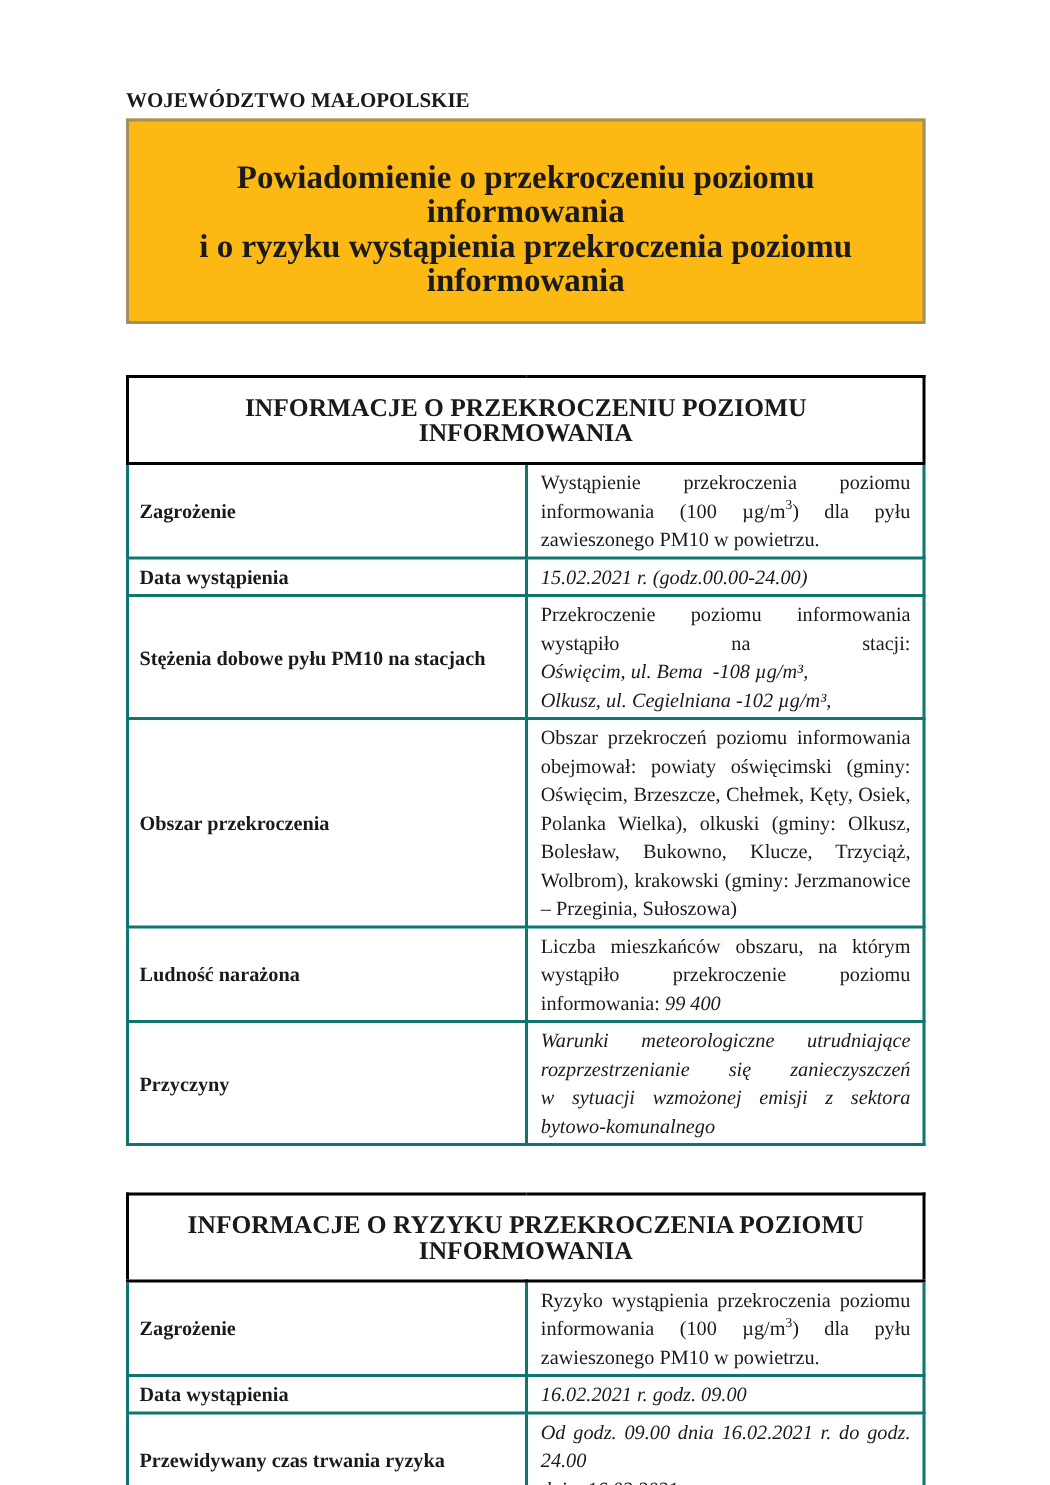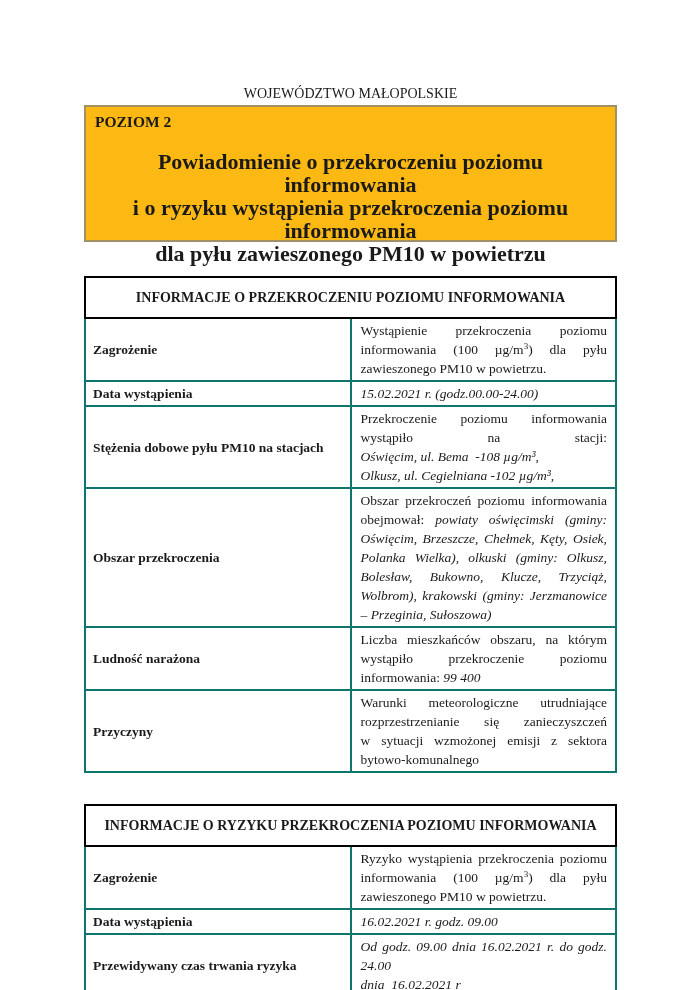--- a/index.html
+++ b/index.html
@@ -16,23 +16,22 @@
     background: #ffffff;
     overflow: hidden;
   }
   .doc {
     position: absolute;
     left: 84px;
     top: 0;
     width: 533px;
   }
   .region-title {
-    margin-top: 86px;
-    text-align: center;
-    font-weight: 400;
+    margin-top: 60px;
+    font-weight: 700;
     font-size: 14px;
     line-height: 16px;
   }
   .alert-box {
     margin-top: 3px;
     box-sizing: border-box;
     height: 137px;
     border: 2px solid #a28f63;
     padding: 6px 9px;
   }
@@ -53,21 +52,21 @@
     border-collapse: collapse;
     border: 2px solid #000;
     table-layout: fixed;
   }
   .table-exceedance { margin-top: 34px; }
   .table-risk { margin-top: 31px; }
   th.table-title {
     border: 1px solid #000;
     border-bottom: 2px solid #000;
     font-weight: 700;
-    font-size: 14px;
+    font-size: 17px;
     line-height: 17px;
     text-align: center;
     padding: 11px 4px;
   }
   td {
     border: 2px solid #0f766e;
     font-size: 13.5px;
     line-height: 19px;
     vertical-align: middle;
   }
@@ -92,25 +91,23 @@
 </style>
 </head>
 <body>
 
 <div class="page">
   <div class="doc">
 
     <div class="region-title">WOJEWÓDZTWO MAŁOPOLSKIE</div>
 
     <div class="alert-box" style="background-color: rgb(252, 184, 19); border-color: rgb(162, 143, 99);">
-      <div class="alert-level">POZIOM 2</div>
       <div class="alert-message">
         <div>Powiadomienie o przekroczeniu poziomu informowania</div>
         <div>i o ryzyku wystąpienia przekroczenia poziomu informowania</div>
-        <div>dla pyłu zawieszonego PM10 w powietrzu</div>
       </div>
     </div>
 
     <table class="info table-exceedance">
       <tbody>
           <tr>
         <th colspan="2" class="table-title">INFORMACJE O PRZEKROCZENIU POZIOMU INFORMOWANIA</th>
       </tr>
       <tr>
         <td class="label-cell">Zagrożenie</td>
@@ -123,29 +120,29 @@
       <tr>
         <td class="label-cell">Stężenia dobowe pyłu PM10 na stacjach</td>
         <td class="value-cell">
               <span class="stretch-line">Przekroczenie poziomu informowania wystąpiło na stacji:</span>
               <span class="block-line" style="font-style: italic;">Oświęcim, ul. Bema&nbsp; -108 µg/m³,</span>
               <span class="block-line" style="font-style: italic;">Olkusz, ul. Cegielniana -102 µg/m³,</span>
             </td>
       </tr>
       <tr>
         <td class="label-cell">Obszar przekroczenia</td>
-        <td class="value-cell"><span>Obszar przekroczeń poziomu informowania obejmował: </span><span style="font-style: italic;">powiaty oświęcimski (gminy: Oświęcim, Brzeszcze, Chełmek, Kęty, Osiek, Polanka Wielka), olkuski (gminy: Olkusz, Bolesław, Bukowno, Klucze, Trzyciąż, Wolbrom), krakowski (gminy: Jerzmanowice – Przeginia, Sułoszowa)</span></td>
+        <td class="value-cell"><span>Obszar przekroczeń poziomu informowania obejmował: </span><span style="">powiaty oświęcimski (gminy: Oświęcim, Brzeszcze, Chełmek, Kęty, Osiek, Polanka Wielka), olkuski (gminy: Olkusz, Bolesław, Bukowno, Klucze, Trzyciąż, Wolbrom), krakowski (gminy: Jerzmanowice – Przeginia, Sułoszowa)</span></td>
       </tr>
       <tr>
         <td class="label-cell">Ludność narażona</td>
         <td class="value-cell"><span>Liczba mieszkańców obszaru, na którym wystąpiło przekroczenie poziomu informowania: </span><span style="font-style: italic;">99 400</span></td>
       </tr>
       <tr>
         <td class="label-cell">Przyczyny</td>
-        <td class="value-cell"><span style="">Warunki meteorologiczne utrudniające rozprzestrzenianie się zanieczyszczeń w&nbsp;sytuacji wzmożonej emisji z sektora bytowo-komunalnego</span></td>
+        <td class="value-cell"><span style="font-style: italic;">Warunki meteorologiczne utrudniające rozprzestrzenianie się zanieczyszczeń w&nbsp;sytuacji wzmożonej emisji z sektora bytowo-komunalnego</span></td>
       </tr>
     </tbody>
       </table>
 
     <table class="info table-risk">
       <tbody>
           <tr>
         <th colspan="2" class="table-title">INFORMACJE O RYZYKU PRZEKROCZENIA POZIOMU INFORMOWANIA</th>
       </tr>
       <tr>

